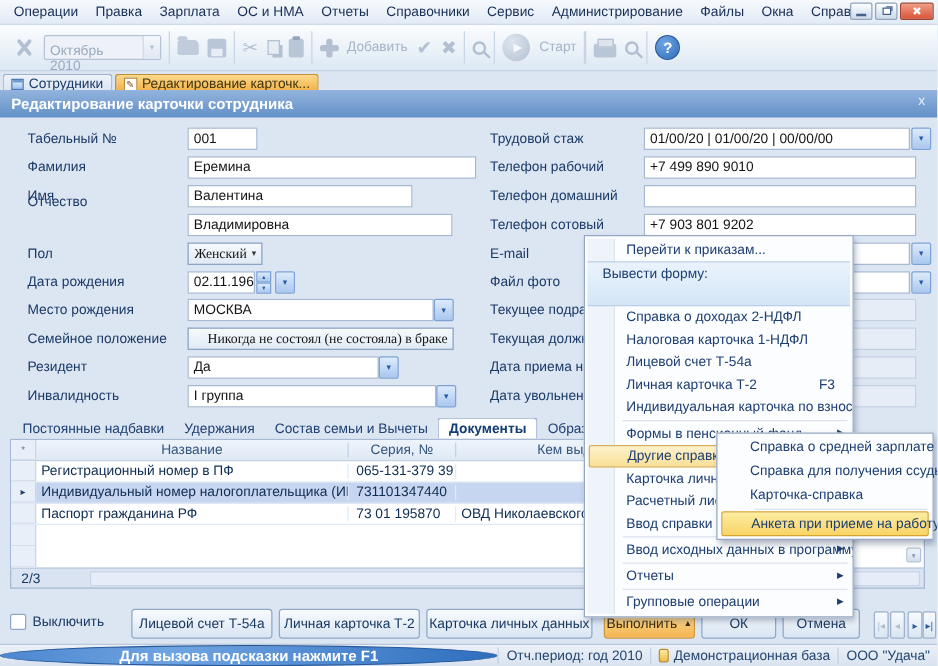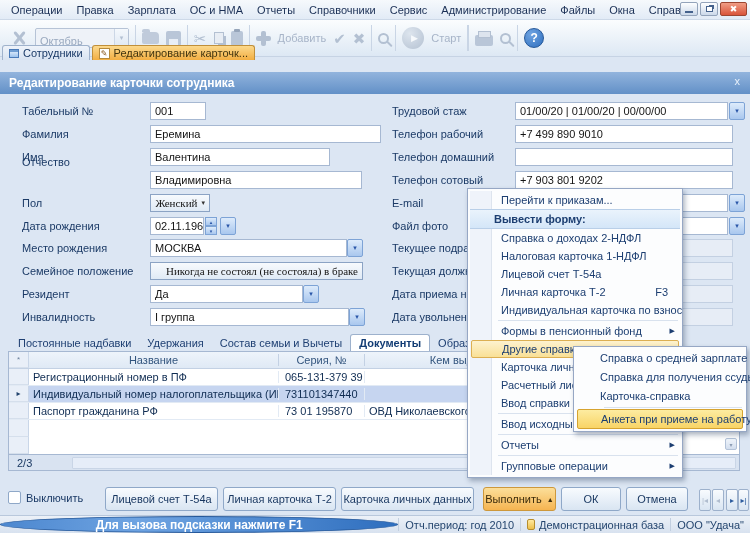--- a/index.html
+++ b/index.html
@@ -44,21 +44,21 @@
   .cal{position:relative;width:20px;height:20px;border:1px solid #8aa0c0;border-radius:3px;background:#fff;display:flex;align-items:flex-end;justify-content:center;font-size:9px;font-weight:bold;color:#222;overflow:hidden;}
   .cal::before{content:"";position:absolute;top:0;left:0;right:0;height:5px;background:#c0504d;}
   .callbl{color:#1a3a67;}
   .calc{position:relative;width:16px;height:20px;border:1px solid #7d97c0;border-radius:2px;background:linear-gradient(#eaf2fc,#b9cfec);}
   .calc::before{content:"";position:absolute;left:2px;top:2px;right:2px;height:4px;background:#fff;border:1px solid #9db4d6;}
   .prn{position:relative;width:18px;height:11px;background:#b9c6d8;border-radius:2px;margin-top:4px;}
   .prn::before{content:"";position:absolute;left:3px;top:-4px;width:11px;height:5px;background:#dde4ee;border:1px solid #b3c0d2;}
   .help{width:20px;height:20px;border-radius:50%;background:radial-gradient(circle at 35% 30%,#6fa4e2,#2e6ebe);color:#fff;font-weight:bold;font-size:12px;display:flex;align-items:center;justify-content:center;border:1px solid #25589a;}
 
   
-  .vtabs{position:absolute;top:45px;left:2px;height:15px;display:flex;gap:2px;align-items:flex-end;}
+  .vtabs{position:absolute;top:59px;left:2px;height:15px;display:flex;gap:2px;align-items:flex-end;}
   .vtab{display:flex;align-items:center;gap:4px;height:15px;padding:0 6px;border:1px solid #9fb2cc;border-bottom:0;border-radius:3px 3px 0 0;background:linear-gradient(#eef3fa,#d8e3f1);color:#1a3a67;white-space:nowrap;}
   .vtab.active{background:linear-gradient(#fcd98c,#f2ae42);border-color:#c08f3a;color:#42350f;}
   .ico-grid{width:10px;height:9px;border:1px solid #4a7ab8;background:linear-gradient(#eaf2fc,#9cc3ee);box-shadow:inset 0 2px 0 #6f9dd2;}
   .ico-pencil{width:11px;height:11px;background:#fff;border:1px solid #b58a3c;font-size:8px;line-height:10px;text-align:center;color:#8a5a20;}
 
   
   .dlgtitle{position:absolute;top:72px;left:0;width:750px;height:22px;background:linear-gradient(#92b4dd,#6290c7);color:#fff;font-weight:bold;font-size:12px;display:flex;align-items:center;padding:0 9px;}
   .dlgclose{position:absolute;right:10px;top:3px;color:#e8f1fb;font-size:11px;font-weight:normal;}
 
   
@@ -108,21 +108,21 @@
   .seg.help{flex:1;}
   .ssep{width:1px;height:13px;background:#c2cfe0;}
   .dbico{width:8px;height:11px;background:linear-gradient(#ffe9a0,#edbf4a);border:1px solid #b68d2e;border-radius:2px;}
 
   
   .ctx{position:absolute;left:467px;top:188px;width:216px;background:#fcfdfe;border:1px solid #96a7c4;box-shadow:2px 3px 5px rgba(50,70,100,.4);z-index:10;padding:2px 0;display:flex;flex-direction:column;}
   .gutter{position:absolute;left:2px;top:2px;bottom:2px;width:22px;background:#eff3fa;border-right:1px solid #dde4ee;}
   .ci{position:relative;height:18px;line-height:18px;padding-left:33px;color:#1c3e71;white-space:nowrap;overflow:hidden;}
   .ci .arr{position:absolute;right:7px;top:0;font-size:7px;}
   .ci .accel{position:absolute;right:14px;top:0;}
-  .ci.hdr{height:20px;line-height:18px;font-weight:bold;background:linear-gradient(#eaf3fc,#d4e6f8);border-top:1px solid #b9cfe8;border-bottom:1px solid #b9cfe8;padding-left:24px;margin:0 2px;}
+  .ci.hdr{height:36px;line-height:18px;font-weight:normal;background:linear-gradient(#eaf3fc,#d4e6f8);border-top:1px solid #b9cfe8;border-bottom:1px solid #b9cfe8;padding-left:12px;margin:0 2px;}
   .ci.hl{height:18px;line-height:16px;background:linear-gradient(#fdf2cf,#f9e096);border:1px solid #dcaf52;border-radius:2px;margin:0 3px;padding-left:30px;}
   .csep{height:1px;background:#d9e2ee;margin:1px 4px 1px 30px;}
   .sub{position:absolute;left:573px;top:346px;width:174px;background:#fcfdfe;border:1px solid #96a7c4;box-shadow:2px 3px 5px rgba(50,70,100,.4);z-index:11;padding:2px 0;display:flex;flex-direction:column;}
   .si{position:relative;height:19px;line-height:19px;padding-left:26px;color:#1c3e71;white-space:nowrap;}
   .si.hl{height:20px;line-height:18px;background:linear-gradient(#fdeca1,#f8d466);border:1px solid #d6a32f;border-radius:2px;margin:0 3px;padding-left:23px;}
 </style>
 </head>
 <body>
 
 <div id="app">

